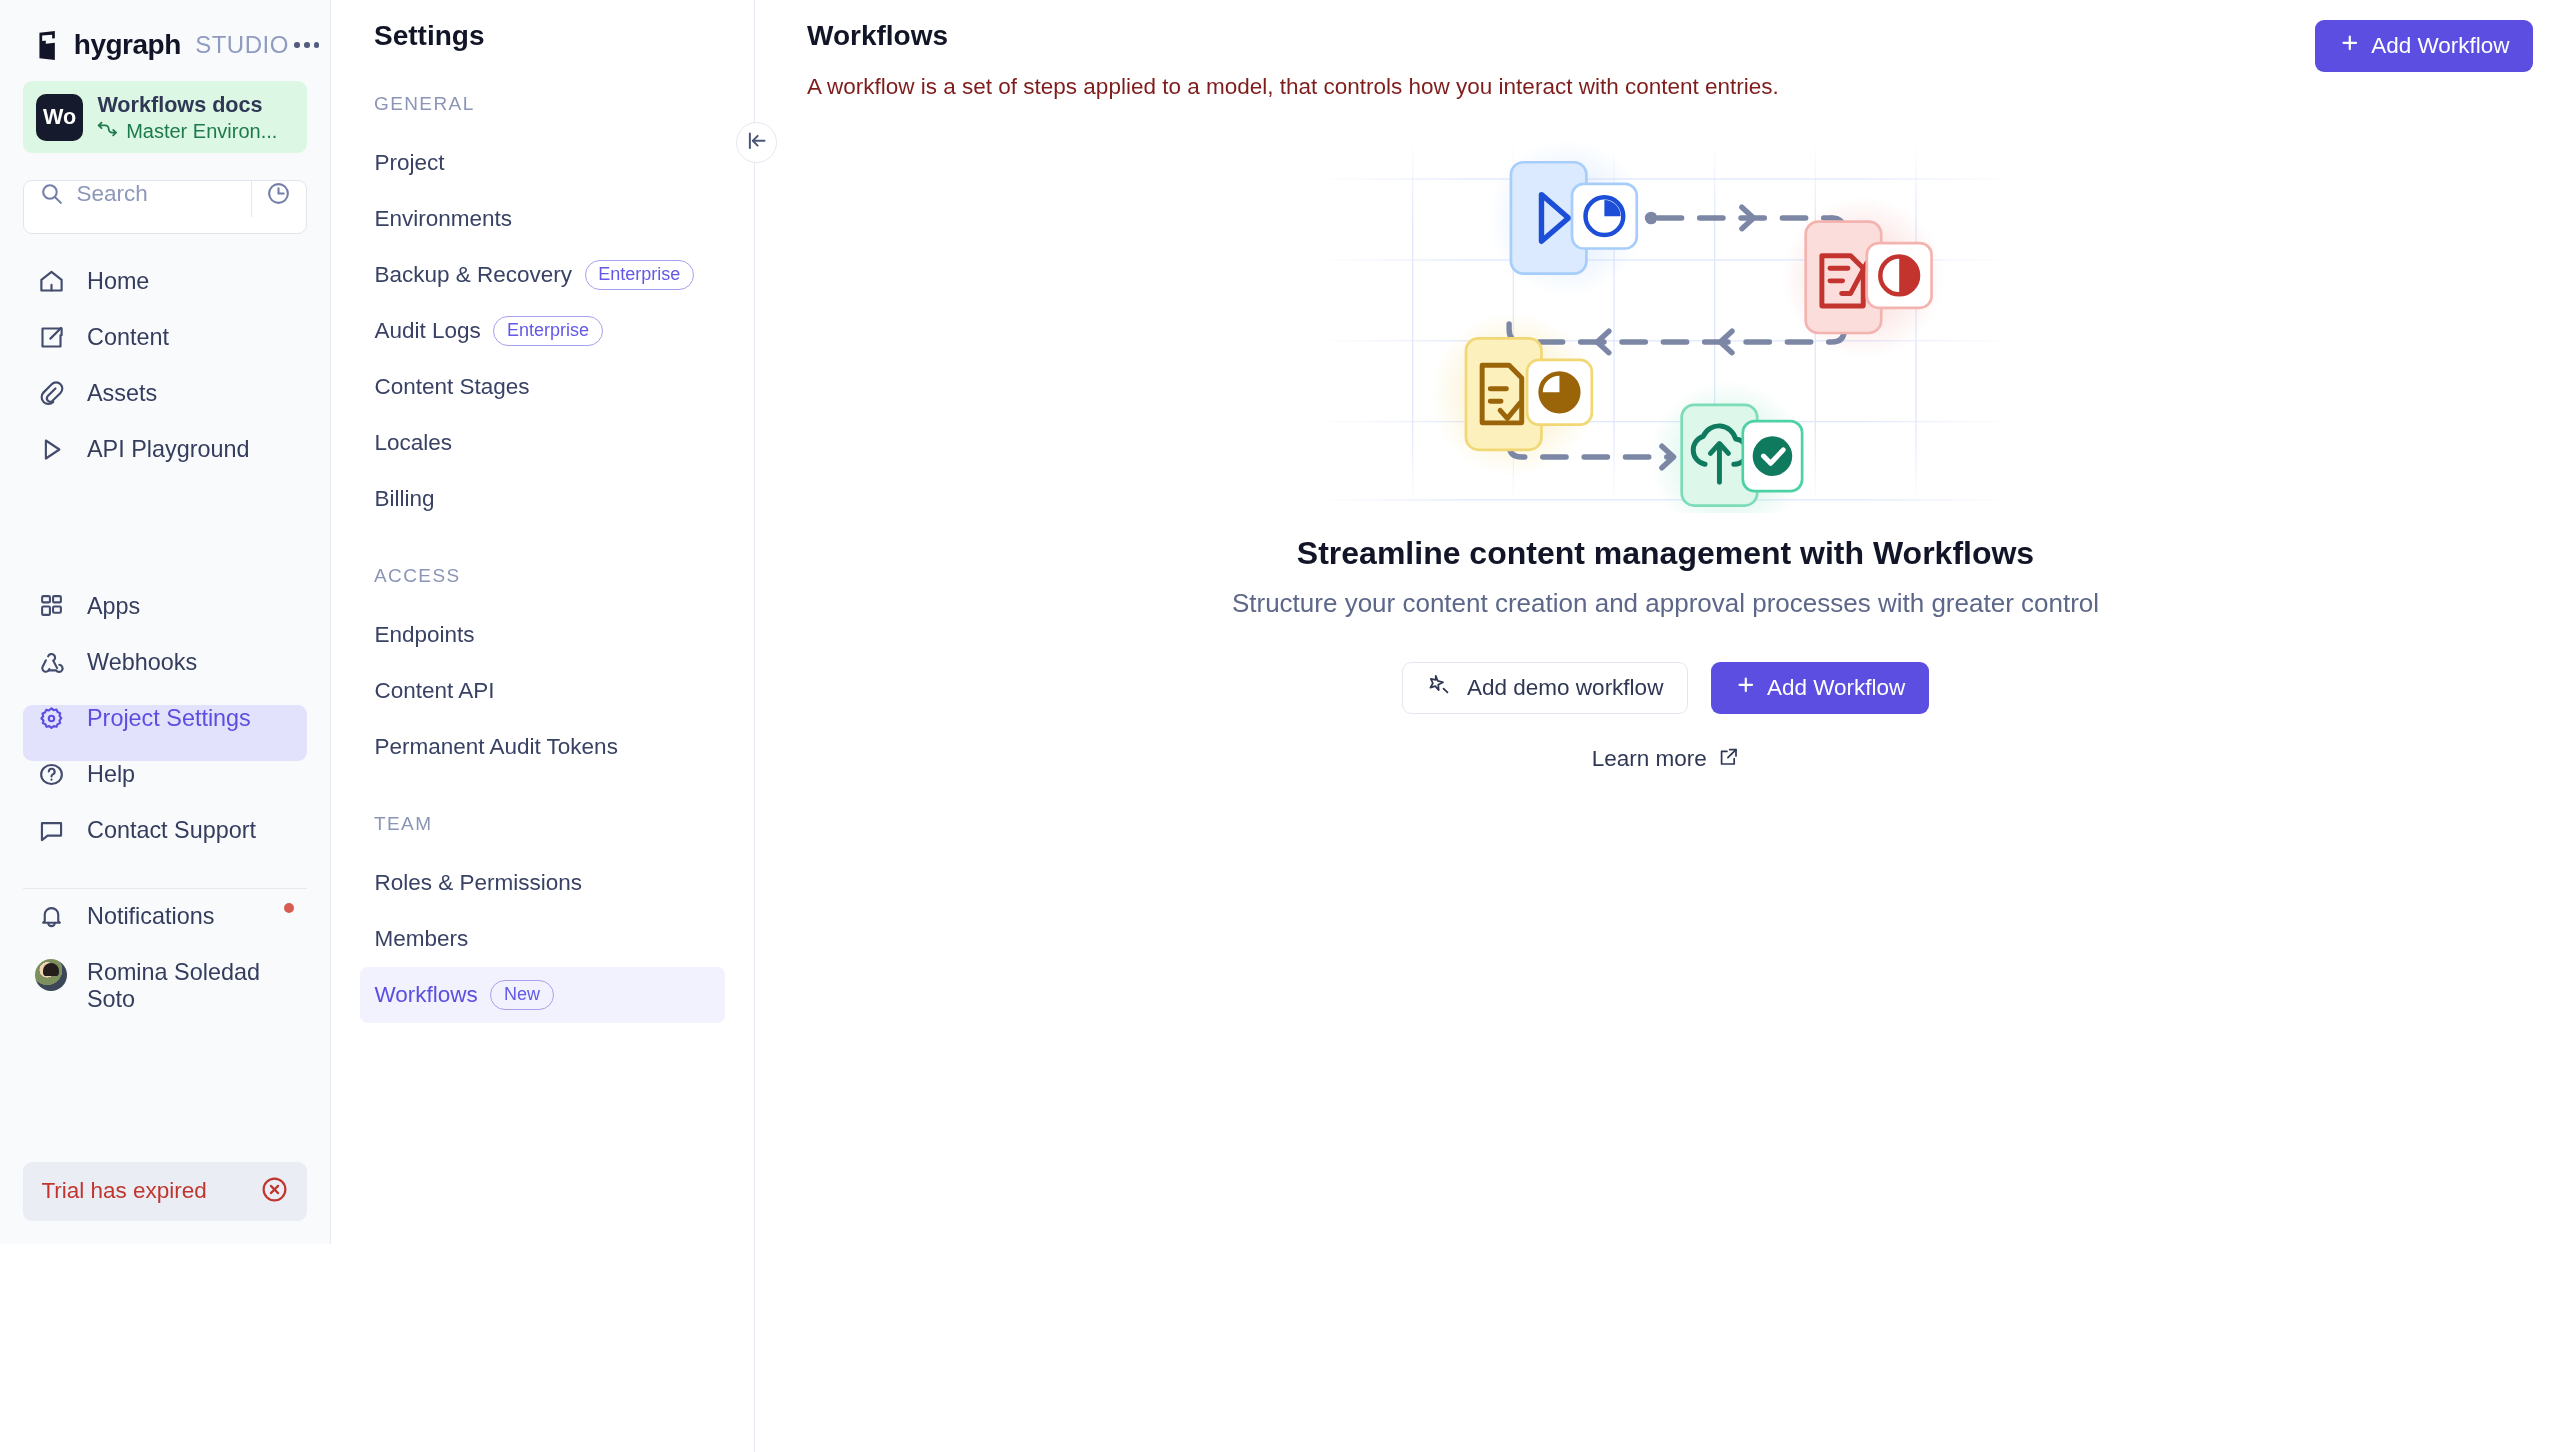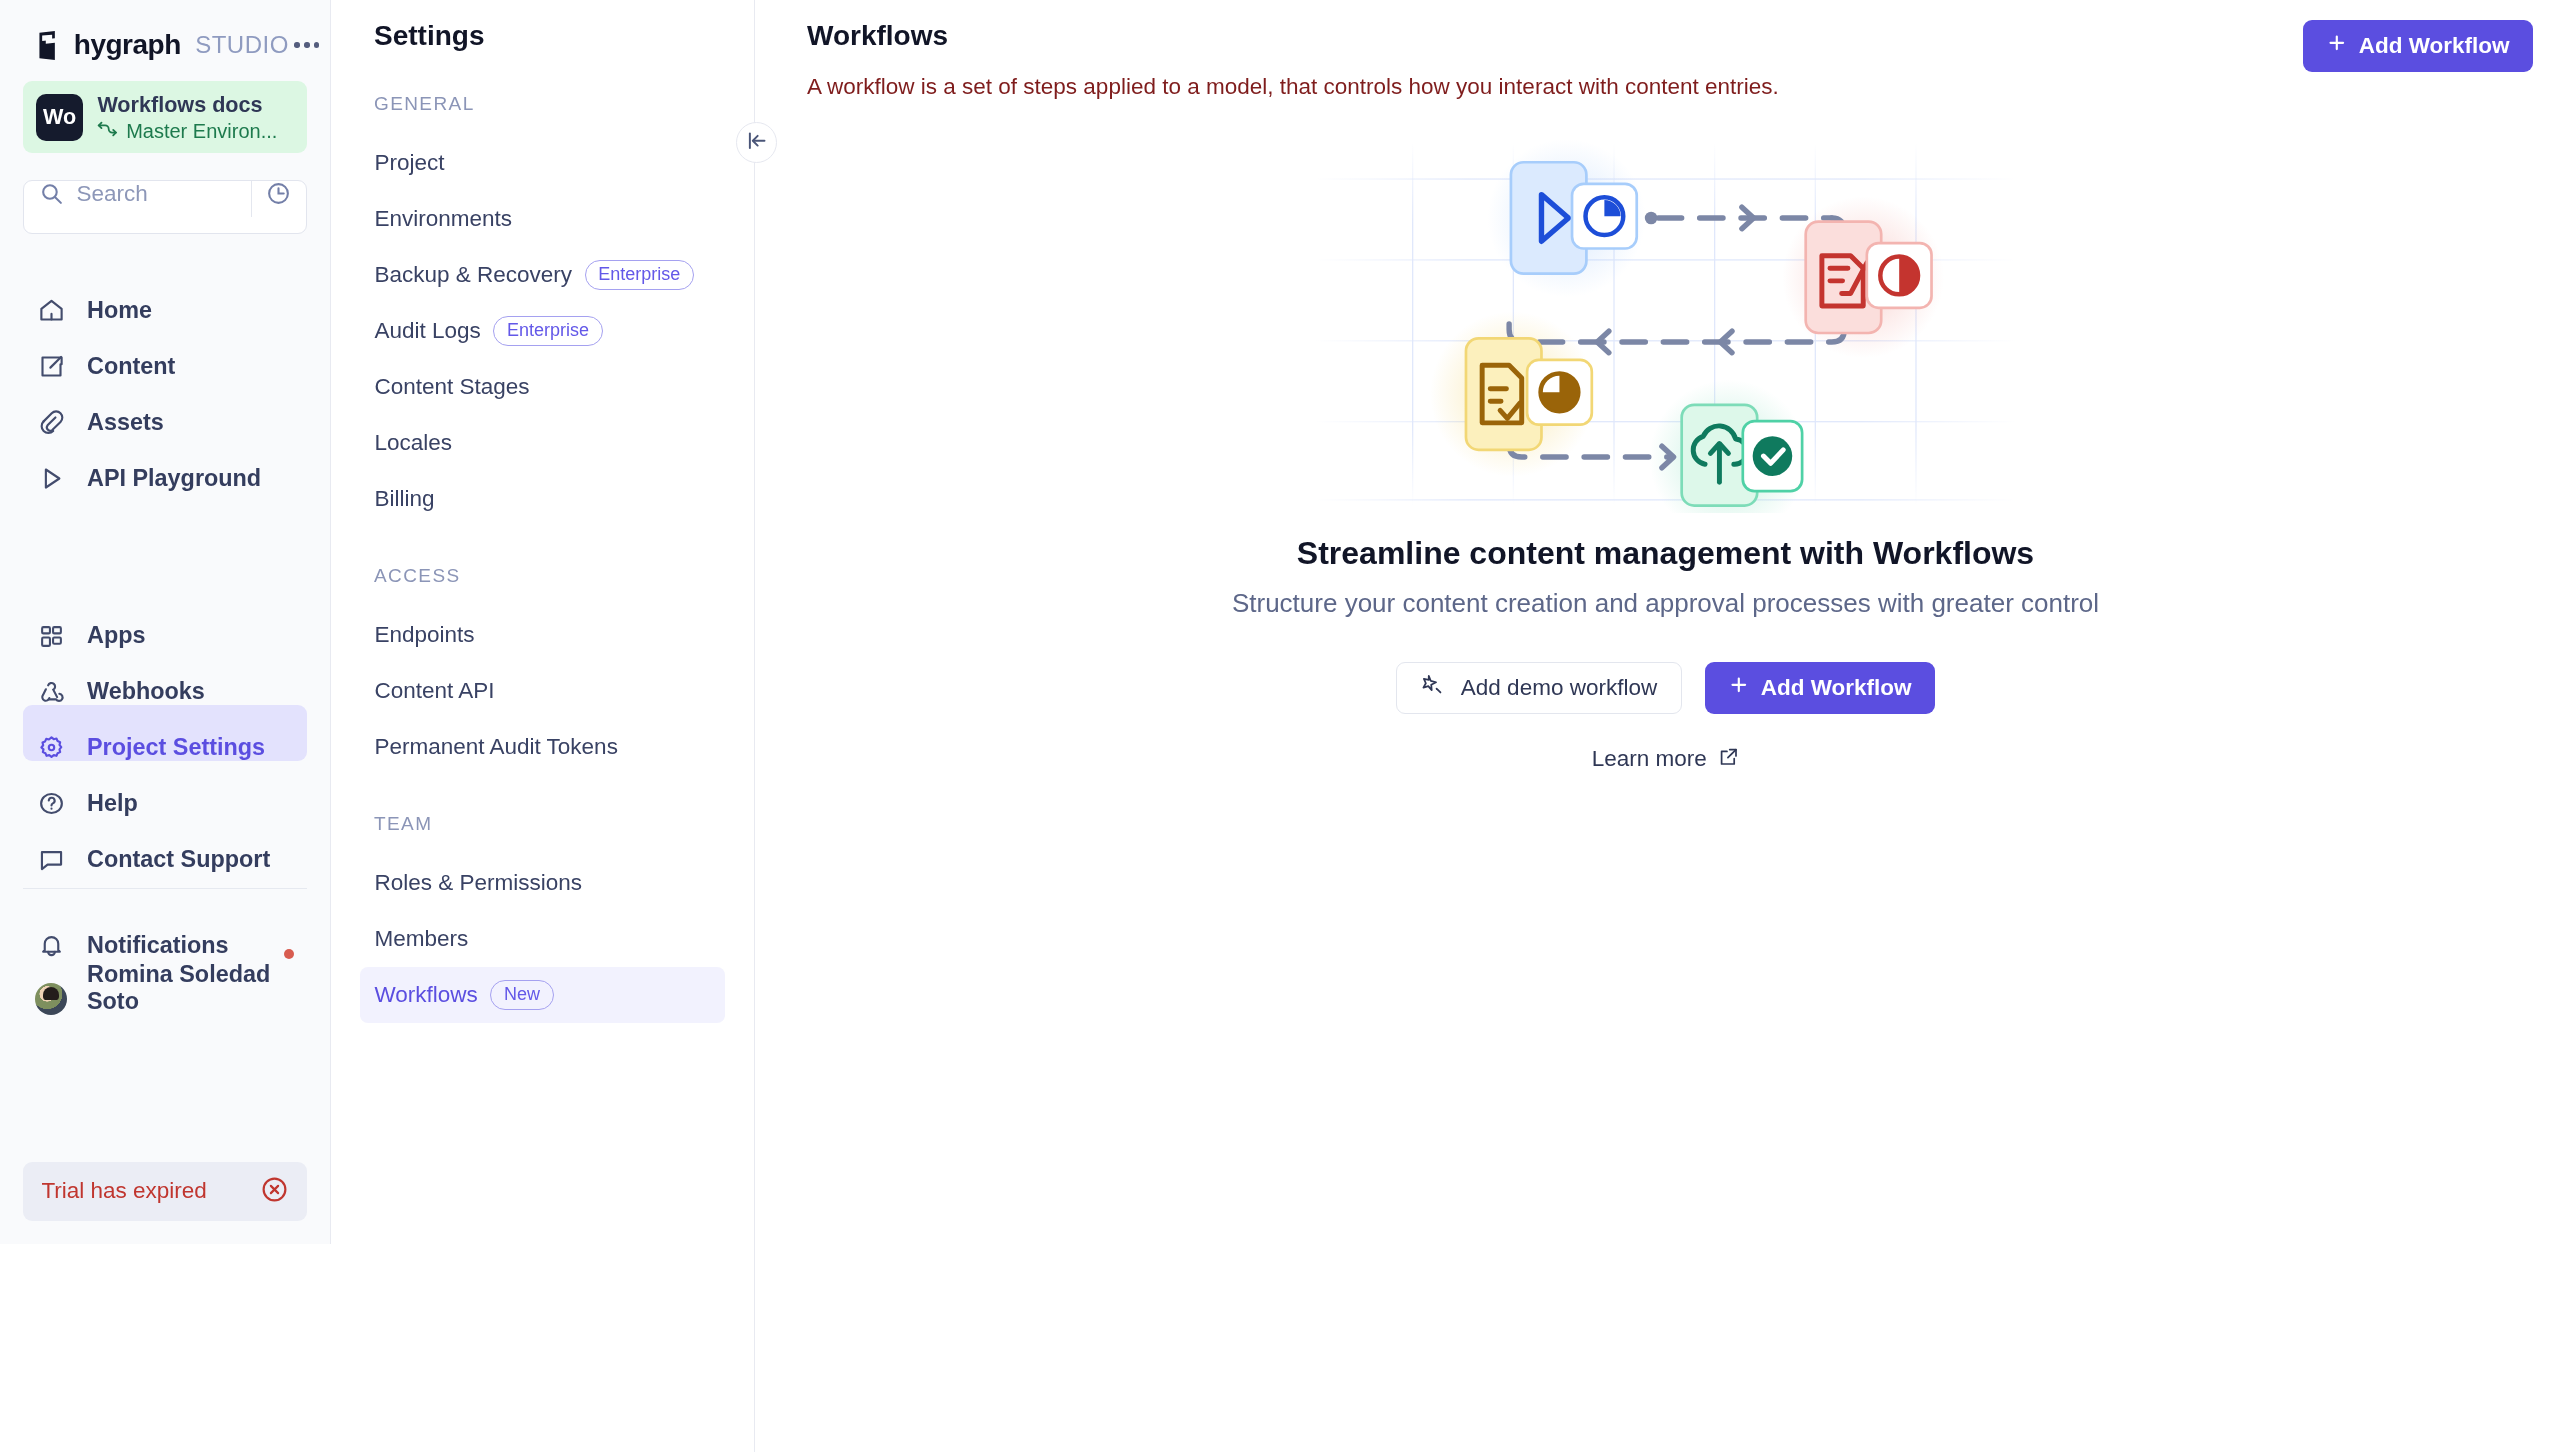--- a/index.html
+++ b/index.html
@@ -50,24 +50,24 @@
     border: 0.9px solid #e2e5ee; border-radius: 9px; background: #ffffff;
     display: flex; align-items: flex-start; cursor: text;
   }
   .search-box .sicon { padding: 0 12.6px 0 14.4px; display: flex; }
   .search-ph { flex: 1; font-size: 22.5px; color: #8d97b8; }
   .search-div { width:0.9px; height: 36px; background: #e4e7ef; }
   .search-hist { padding: 0 14.4px; display: flex; cursor: pointer; }
 
   .nav { margin-top: 34px; }
   .nav-item {
-    display: flex; align-items: flex-end; gap: 20px;
+    display: flex; align-items: flex-start; gap: 20px;
     height: 56px; margin: 0 23.4px; padding: 0 12.6px;
     border-radius: 9px; cursor: pointer;
-    font-size: 23.4px; color: #343d5e; font-weight: bold;
+    font-size: 23.4px; color: #343d5e;
   }
   .nav-item .ico { width: 31px; display:flex; justify-content:center; flex:0 0 31px;}
   .nav-item.active { background: #e3e2fd; color: #5b4ee0; }
   .nav-gap { height: 101px; }
   .nav-sep { height: 0.9px; background: #e6e9f0; margin: 14.4px 23.4px; }
   .nav-dot { width: 10px; height: 10px; border-radius: 50%; background: #d85c50; margin-left: auto; }
   .avatar-pic {
     width: 32px; height: 32px; border-radius: 50%; flex:0 0 32px;
     background: radial-gradient(circle at 38% 34%, #f0d3b6 0 26%, #7e8f5e 27% 52%, #3c4758 53% 100%);
     overflow:hidden; position:relative;
@@ -113,21 +113,21 @@
   
   .main { flex: 1; height: 1452px; background: #ffffff; position: relative; }
   .main-head {
     display: flex; justify-content: space-between; align-items: flex-start;
     padding: 20px 43px 0 52px;
   }
   .main-title { font-size: 28px; font-weight: 700; color: #111527; }
   .main-sub { font-size: 22.5px; color: #7f1d1d; margin-top: 21.6px; }
   .btn-primary {
     background: #5b4ee0; color: #fff; border: none; border-radius: 9px;
-    font-size: 22.5px; font-family: inherit; font-weight: 700;
+    font-size: 22.5px; font-family: inherit; font-weight: 400;
     padding: 0 23.4px; height: 52px; display: inline-flex; align-items: center; gap: 10.8px;
     cursor: pointer; white-space: nowrap;
   }
   .btn-ghost {
     background: #fff; color: #2f3755; border: 0.9px solid #e3e6ee; border-radius: 9px;
     font-size: 22.5px; font-family: inherit; padding: 0 23.4px; height: 52px;
     display: inline-flex; align-items: center; gap: 17px; cursor: pointer; white-space: nowrap;
   }
   .empty {
     position: absolute; left: 0; right: 0; top: 135px;

